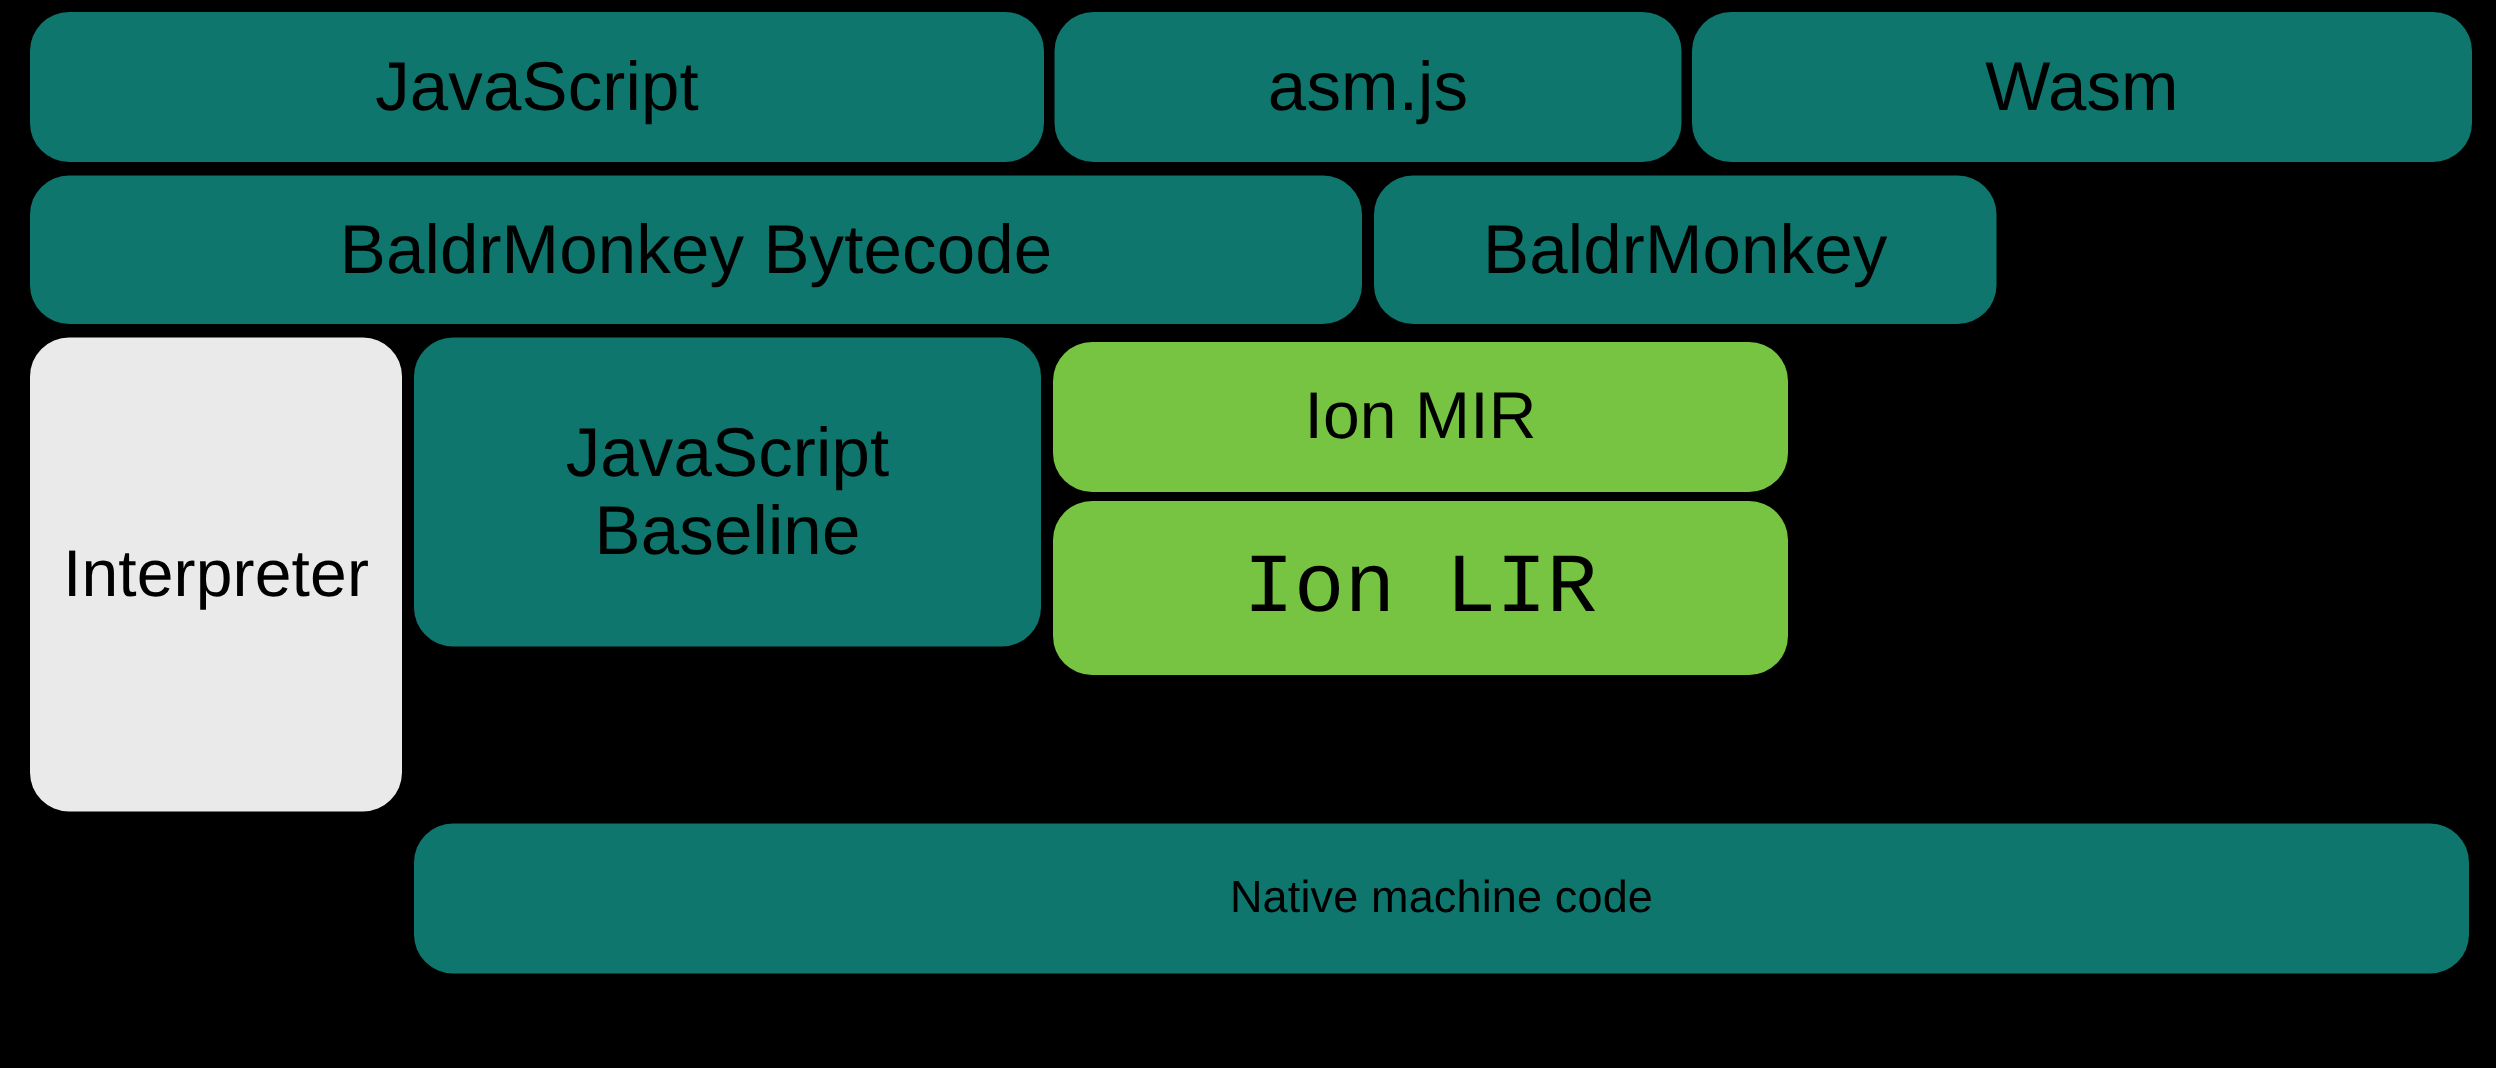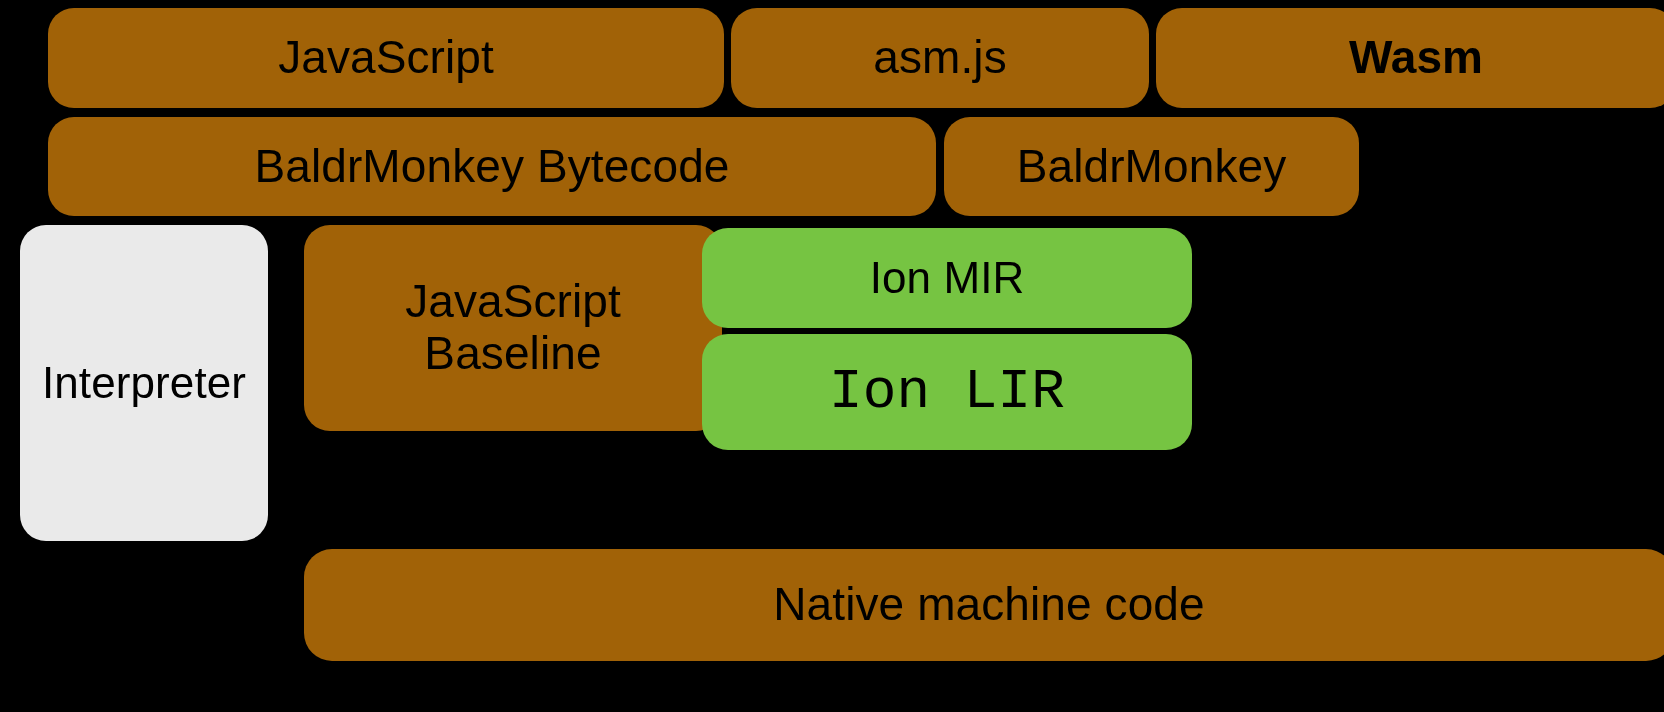--- a/index.html
+++ b/index.html
@@ -22,42 +22,42 @@
     display: flex;
     align-items: center;
     justify-content: center;
     text-align: center;
     color: #000000;
     font-weight: 400;
     line-height: 1.12;
     letter-spacing: 0.1px;
     white-space: pre-line;
   }
-  .node.white   { background: #a16207; margin-left: 28px; }
+  .node.white   { background: #0f766e; }
   .node.grey    { background: #eaeaea; text-align: center; }
   .node.green   { background: #76c442; text-align: right; }
   .node.pink    { background: #f5798d; }
 
   
   .n-javascript      { left: 20px;   top: 8px;   width: 676px; height: 100px; font-size: 46px; }
   .n-asmjs           { left: 703px;  top: 8px;   width: 418px; height: 100px; font-size: 46px; }
-  .n-wasm            { left: 1128px; top: 8px;   width: 520px; height: 100px; font-size: 46px; font-weight: bold; }
+  .n-wasm            { left: 1128px; top: 8px;   width: 520px; height: 100px; font-size: 46px; }
 
   
   .n-js-bytecode     { left: 20px;   top: 117px; width: 888px; height: 99px;  font-size: 46px; }
   .n-baldrmonkey     { left: 916px;  top: 117px; width: 415px; height: 99px;  font-size: 46px; }
 
   
   .n-interpreter     { left: 20px;   top: 225px; width: 248px; height: 316px; font-size: 44px; }
   .n-js-baseline     { left: 276px;  top: 225px; width: 418px; height: 206px; font-size: 46px; }
   .n-ion-mir         { left: 702px;  top: 228px; width: 490px; height: 100px; font-size: 44px; }
   .n-ion-lir         { left: 702px;  top: 334px; width: 490px; height: 116px;  font-size: 56px; font-family: Liberation Mono, monospace; }
   .n-cranelift       { left: 1200px; top: 337px; width: 446px; height: 204px; font-size: 46px; }
   .n-macro-assembler { left: 276px;  top: 437px; width: 843px; height: 104px; font-size: 46px; }
-  .n-native-code     { left: 276px;  top: 549px; width: 1370px; height: 112px; font-size: 46px; border-radius: 28px; }
+  .n-native-code     { left: 276px;  top: 549px; width: 1370px; height: 100px; font-size: 30px; }
 </style>
 </head>
 <body>
 
 <div id="canvas">
 
   <div class="node white n-javascript">
     <span>JavaScript</span>
   </div>
   <div class="node white n-asmjs">

